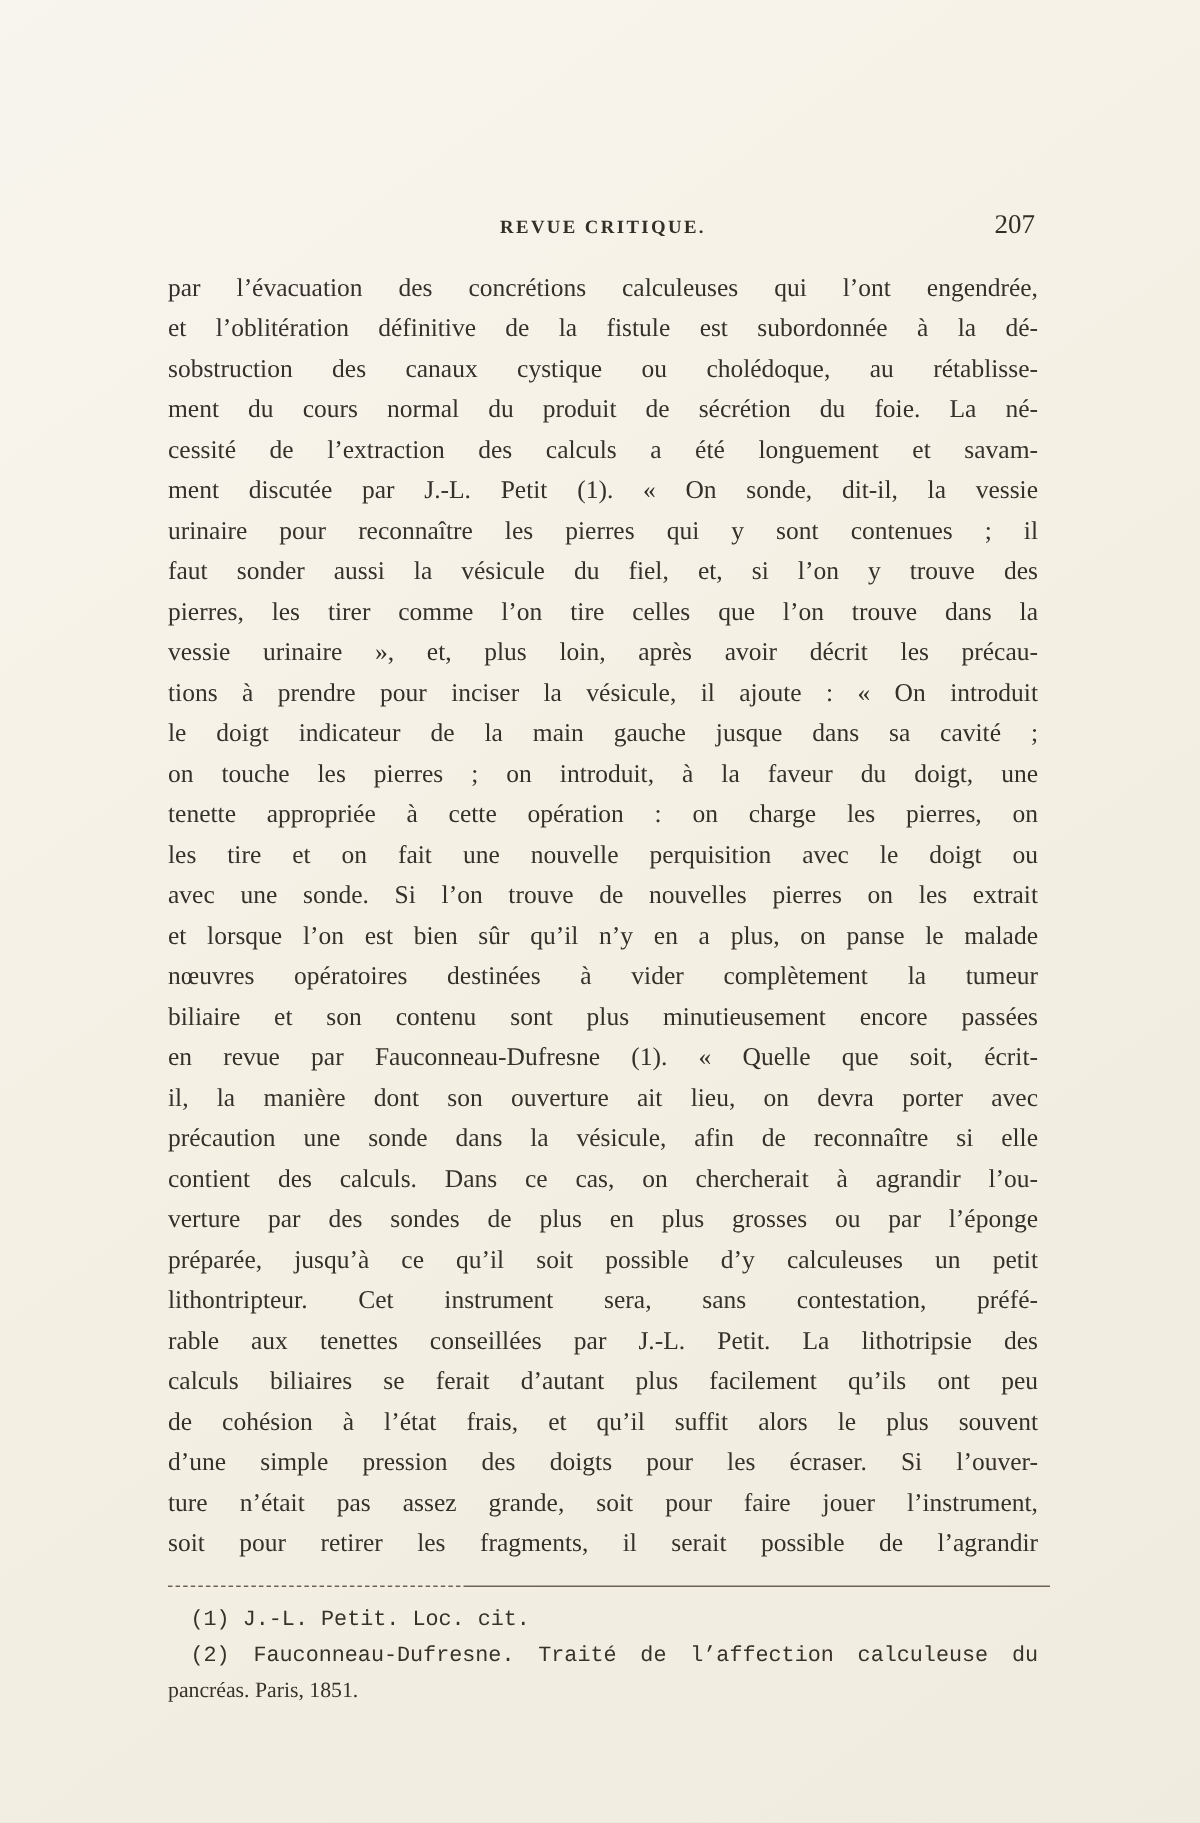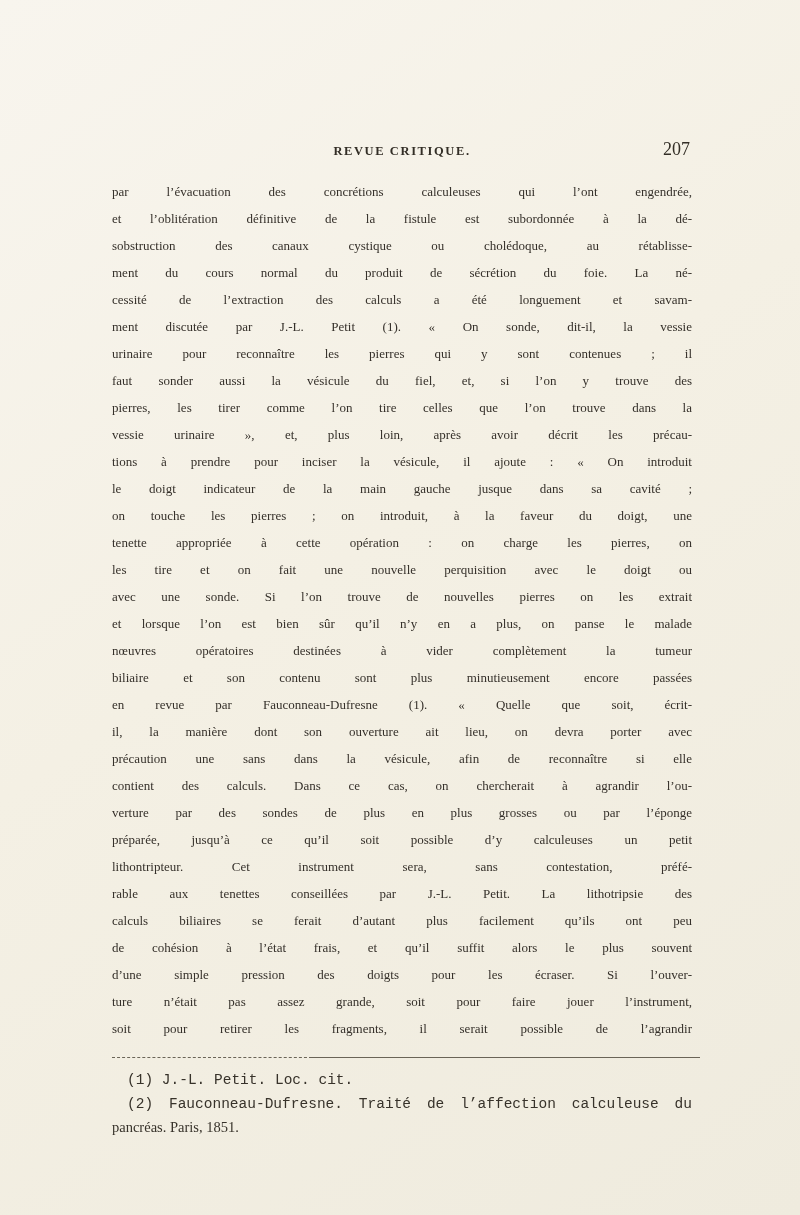--- a/index.html
+++ b/index.html
@@ -40,21 +40,21 @@
   }
   .page-number {
     position: absolute;
     right: 2px;
     top: -2px;
     font-size: 18px;
     color: #332e26;
   }
   .body-text {
     margin-top: 17px;
-    font-size: 13px;
+    font-size: 17px;
     color: #35302a;
   }
   .body-line {
     line-height: 27px;
     height: 27px;
     overflow: hidden;
     text-align: justify;
     text-align-last: justify;
   }
   .footnote-rule {
@@ -107,21 +107,21 @@
         <div class="body-line">le doigt indicateur de la main gauche jusque dans sa cavité ;</div>
         <div class="body-line">on touche les pierres ; on introduit, à la faveur du doigt, une</div>
         <div class="body-line">tenette appropriée à cette opération : on charge les pierres, on</div>
         <div class="body-line">les tire et on fait une nouvelle perquisition avec le doigt ou</div>
         <div class="body-line">avec une sonde. Si l’on trouve de nouvelles pierres on les extrait</div>
         <div class="body-line">et lorsque l’on est bien sûr qu’il n’y en a plus, on panse le malade</div>
         <div class="body-line">nœuvres opératoires destinées à vider complètement la tumeur</div>
         <div class="body-line">biliaire et son contenu sont plus minutieusement encore passées</div>
         <div class="body-line">en revue par Fauconneau-Dufresne (1). « Quelle que soit, écrit-</div>
         <div class="body-line">il, la manière dont son ouverture ait lieu, on devra porter avec</div>
-        <div class="body-line">précaution une sans dans la vésicule, afin de reconnaître si elle</div>
+        <div class="body-line">précaution une sonde dans la vésicule, afin de reconnaître si elle</div>
         <div class="body-line">contient des calculs. Dans ce cas, on chercherait à agrandir l’ou-</div>
         <div class="body-line">verture par des sondes de plus en plus grosses ou par l’éponge</div>
         <div class="body-line">préparée, jusqu’à ce qu’il soit possible d’y calculeuses un petit</div>
         <div class="body-line">lithontripteur. Cet instrument sera, sans contestation, préfé-</div>
         <div class="body-line">rable aux tenettes conseillées par J.-L. Petit. La lithotripsie des</div>
         <div class="body-line">calculs biliaires se ferait d’autant plus facilement qu’ils ont peu</div>
         <div class="body-line">de cohésion à l’état frais, et qu’il suffit alors le plus souvent</div>
         <div class="body-line">d’une simple pression des doigts pour les écraser. Si l’ouver-</div>
         <div class="body-line">ture n’était pas assez grande, soit pour faire jouer l’instrument,</div>
         <div class="body-line">soit pour retirer les fragments, il serait possible de l’agrandir</div>

